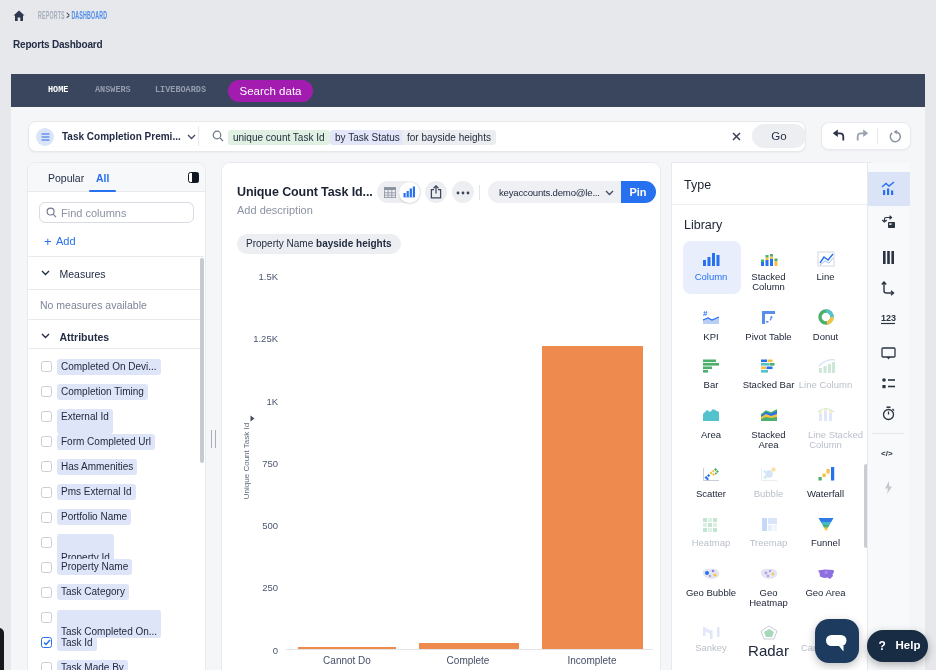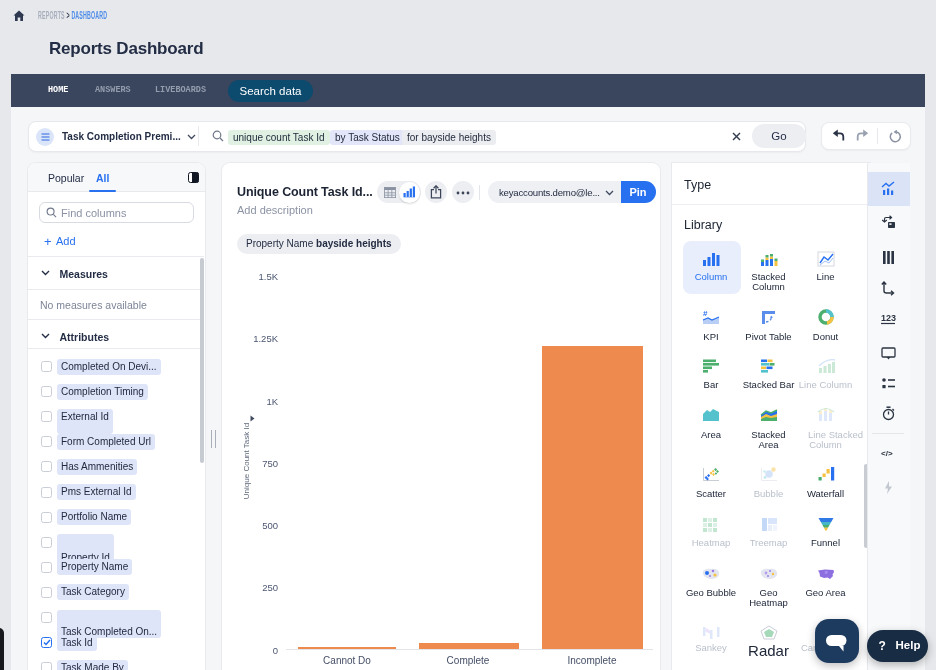--- a/index.html
+++ b/index.html
@@ -8,27 +8,27 @@
 .abs { position:absolute; }
 </style>
 </head>
 <body>
 
 <svg class="abs" style="left:13px;top:10px" width="12" height="12" viewBox="0 0 12 12">
     <path d="M6 0.5 L11.5 5.5 L10 5.5 L10 11 L7.3 11 L7.3 7.5 L4.7 7.5 L4.7 11 L2 11 L2 5.5 L0.5 5.5 Z" fill="#2e3850"></path>
   </svg>
 <div class="abs" style="left:38px;top:9px;font-size:10.5px;font-weight:bold;letter-spacing:0.4px;color:#a6adbc;transform:scaleX(0.50);transform-origin:left center;">REPORTS <span style="color:#333e58">&gt;</span> <span style="color:#4f8ce9">DASHBOARD</span></div>
 
-<div class="abs" style="left:13px;top:39px;font-size:17px;font-weight:bold;letter-spacing:-0.2px;color:#232d45;margin-left:36px;">Reports Dashboard</div>
+<div class="abs" style="left:13px;top:39px;font-size:10px;font-weight:bold;letter-spacing:-0.2px;color:#232d45;">Reports Dashboard</div>
 
 <div class="abs" style="left:11px;top:74px;width:914px;height:33px;background:#3a465e;"></div>
 <div class="abs" style="left:48px;top:85px;font-family:'Liberation Mono',monospace;font-size:8.5px;font-weight:bold;color:#ffffff;">HOME</div>
 <div class="abs" style="left:95px;top:85px;font-family:'Liberation Mono',monospace;font-size:8.5px;font-weight:bold;color:#949dae;">ANSWERS</div>
 <div class="abs" style="left:155px;top:85px;font-family:'Liberation Mono',monospace;font-size:8.5px;font-weight:bold;color:#949dae;">LIVEBOARDS</div>
-<div class="abs" style="left:228px;top:80px;width:85px;height:22px;border-radius:11px;background:#0c4a6e;color:#fff;font-size:11.5px;text-align:center;line-height:22px;">Search data</div>
+<div class="abs" style="left:228px;top:80px;width:85px;height:22px;border-radius:11px;background:#a21caf;color:#fff;font-size:11.5px;text-align:center;line-height:22px;">Search data</div>
 
 <div class="abs" style="left:11px;top:107px;width:914px;height:563px;background:#f5f6f8;"></div>
 
 <div class="abs" style="left:28px;top:121px;width:778px;height:31px;background:#ffffff;border:1px solid #e6e8ec;border-radius:8px;box-shadow:0 1px 2px rgba(0,0,0,0.04);"></div>
 
 <div class="abs" style="left:36px;top:127.5px;width:18px;height:18px;border-radius:50%;background:#dbe5fa;"></div>
 <svg class="abs" style="left:40.5px;top:132.5px" width="9" height="8" viewBox="0 0 9 8">
     <g stroke="#3b74e0" stroke-width="1.1">
       <line x1="0.5" y1="1" x2="8.5" y2="1"></line>
       <line x1="0.5" y1="4" x2="8.5" y2="4"></line>
@@ -91,21 +91,21 @@
   </svg>
 <div class="abs" style="left:61px;top:207px;font-size:11px;color:#8a92a3;">Find columns</div>
 
 <div class="abs" style="left:44px;top:234px;font-size:13px;color:#2770ef;">+</div>
 <div class="abs" style="left:56px;top:235px;font-size:11px;color:#2770ef;">Add</div>
 <div class="abs" style="left:28px;top:256px;width:176px;height:1px;background:#e8eaee;"></div>
 
 <svg class="abs" style="left:41px;top:270px" width="9" height="6" viewBox="0 0 9 6">
     <path d="M1 1 L4.5 4.5 L8 1" stroke="#232d45" stroke-width="1.4" fill="none"></path>
   </svg>
-<div class="abs" style="left:59.5px;top:268px;font-size:10.5px;font-weight:bold;color:#232d45;">Measures</div>
+<div class="abs" style="left:59.5px;top:268px;font-size:10.5px;font-weight:normal;color:#232d45;">Measures</div>
 <div class="abs" style="left:28px;top:289px;width:176px;height:1px;background:#e8eaee;"></div>
 <div class="abs" style="left:40px;top:299px;font-size:10.5px;color:#7d8597;">No measures available</div>
 <div class="abs" style="left:28px;top:319px;width:176px;height:1px;background:#e8eaee;"></div>
 
 <svg class="abs" style="left:41px;top:333px" width="9" height="6" viewBox="0 0 9 6">
     <path d="M1 1 L4.5 4.5 L8 1" stroke="#232d45" stroke-width="1.4" fill="none"></path>
   </svg>
 <div class="abs" style="left:59.5px;top:331px;font-size:10.5px;font-weight:bold;color:#232d45;">Attributes</div>
 <div class="abs" style="left:28px;top:348px;width:176px;height:1px;background:#e8eaee;"></div>
 

